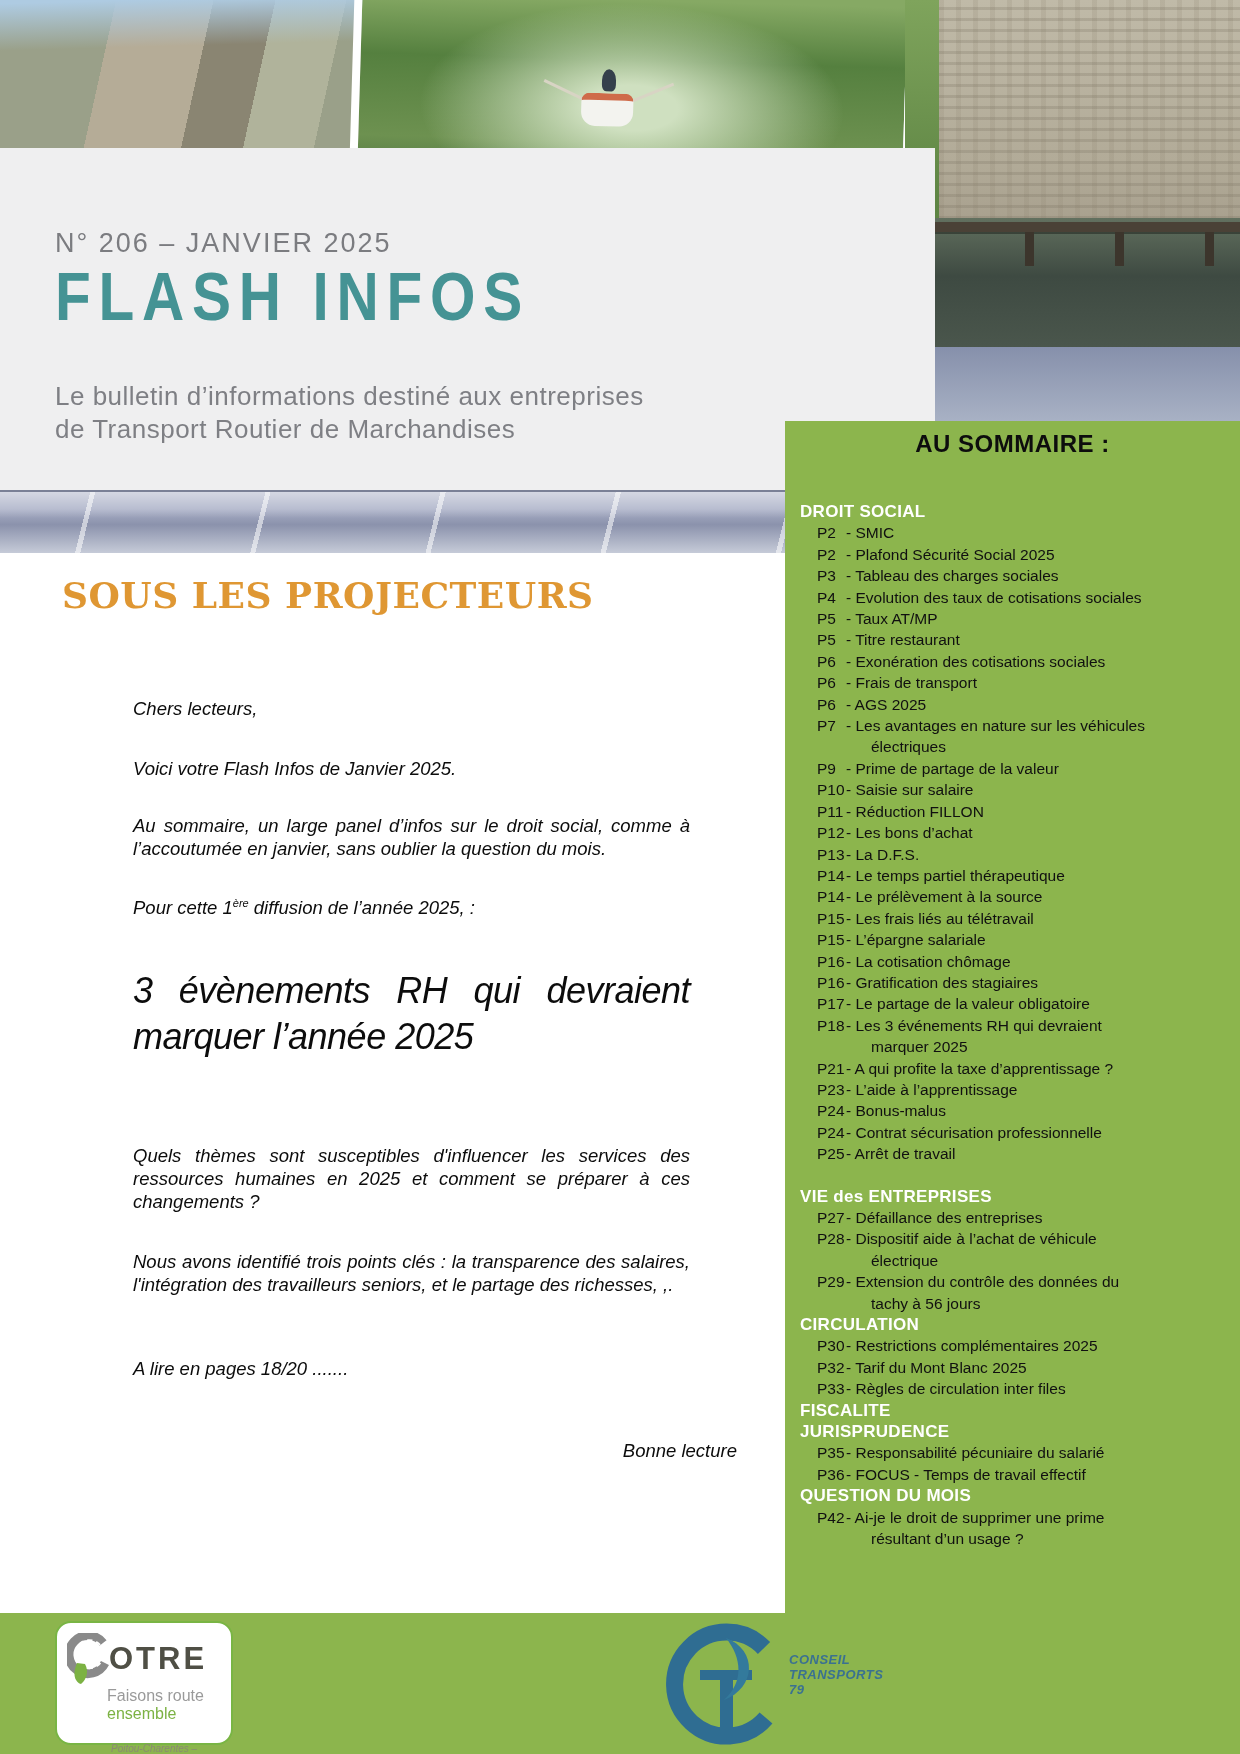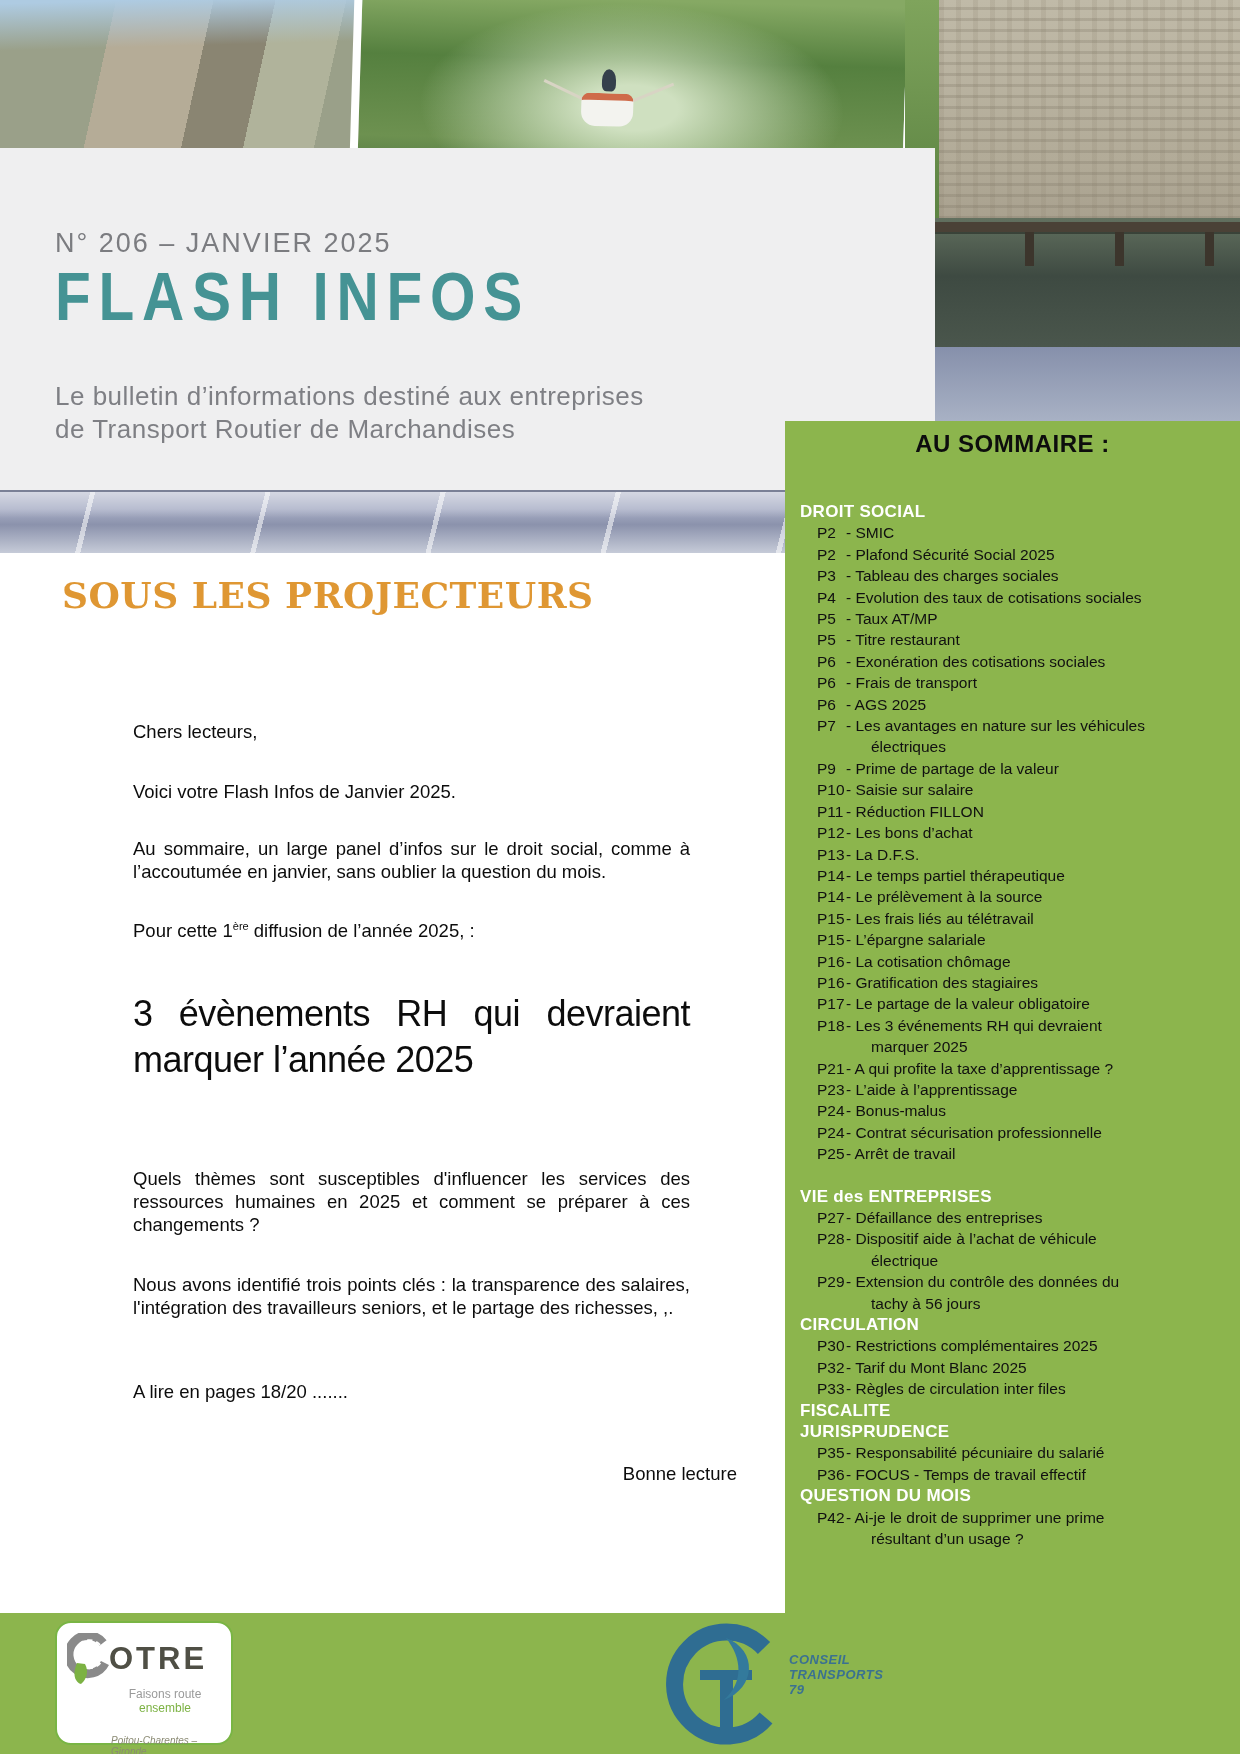--- a/index.html
+++ b/index.html
@@ -67,38 +67,38 @@
   .toc{padding-left:15px;font-size:15.5px;line-height:21.4px;}
   .toc-heading{color:#ffffff;font-weight:bold;font-size:17px;letter-spacing:.3px;}
   .toc-section.gap{margin-top:21px;}
   .toc-row{display:flex;white-space:nowrap;}
   .toc-row .pg{width:46px;flex:0 0 46px;padding-left:17px;box-sizing:border-box;}
   .toc-row .tx{flex:1;}
   .toc-cont{padding-left:71px;white-space:nowrap;}
 
   
   .spot-heading{left:62px;top:574px;font-family:"DejaVu Serif", serif;font-weight:bold;font-size:36px;color:var(--orange);letter-spacing:.5px;z-index:2;}
-  .letter{left:133px;top:720px;width:557px;font-size:18.5px;line-height:23px;color:#0c0c0c;z-index:2;}
+  .letter{left:133px;top:697px;width:557px;font-size:18.5px;line-height:23px;color:#0c0c0c;z-index:2;font-style:italic;}
   .letter p{margin:0;text-align:justify;}
   .p-sal{margin-bottom:37px !important;}
   .p-voici{margin-bottom:34px !important;}
   .p-sum{margin-bottom:32px !important;}
   .p-pour{margin-bottom:49px !important;}
   .feature{font-size:36px;line-height:46px;font-weight:400;letter-spacing:-.5px;}
   .p-quels{margin-top:84px !important;}
   .p-nous{margin-top:37px !important;}
   .p-alire{margin-top:61px !important;text-align:left !important;}
   .p-bonne{margin-top:59px !important;text-align:right !important;margin-right:-47px !important;}
   sup{font-size:11px;}
 
   
   .otre-card{left:55px;top:1621px;width:178px;height:124px;background:#ffffff;border:2px solid #79b544;border-radius:16px;z-index:5;box-sizing:border-box;padding:10px 8px 6px 10px;}
   .otre-row{display:flex;align-items:center;}
   .otre-name{font-size:31px;font-weight:bold;color:#4f4f45;letter-spacing:3px;line-height:30px;}
-  .otre-tagline{font-size:12px;color:#9a9a9a;margin-top:2px;padding-left:40px;text-align:center;}
+  .otre-tagline{font-size:16px;color:#9a9a9a;margin-top:2px;padding-left:40px;}
   .otre-tagline .green{color:#7cb243;}
   .otre-region{font-size:10px;font-style:italic;color:#8a8a73;margin-top:20px;padding-left:44px;}
   .conseil{left:660px;top:1622px;z-index:5;display:flex;align-items:flex-start;}
   .conseil-text{margin-top:30px;margin-left:4px;font-size:13px;font-weight:bold;color:#3a7191;line-height:15px;letter-spacing:.5px;font-style:italic;}
 </style>
 </head>
 <body>
 
 <div class="abs collage">
   <div class="abs photo-left"></div>

